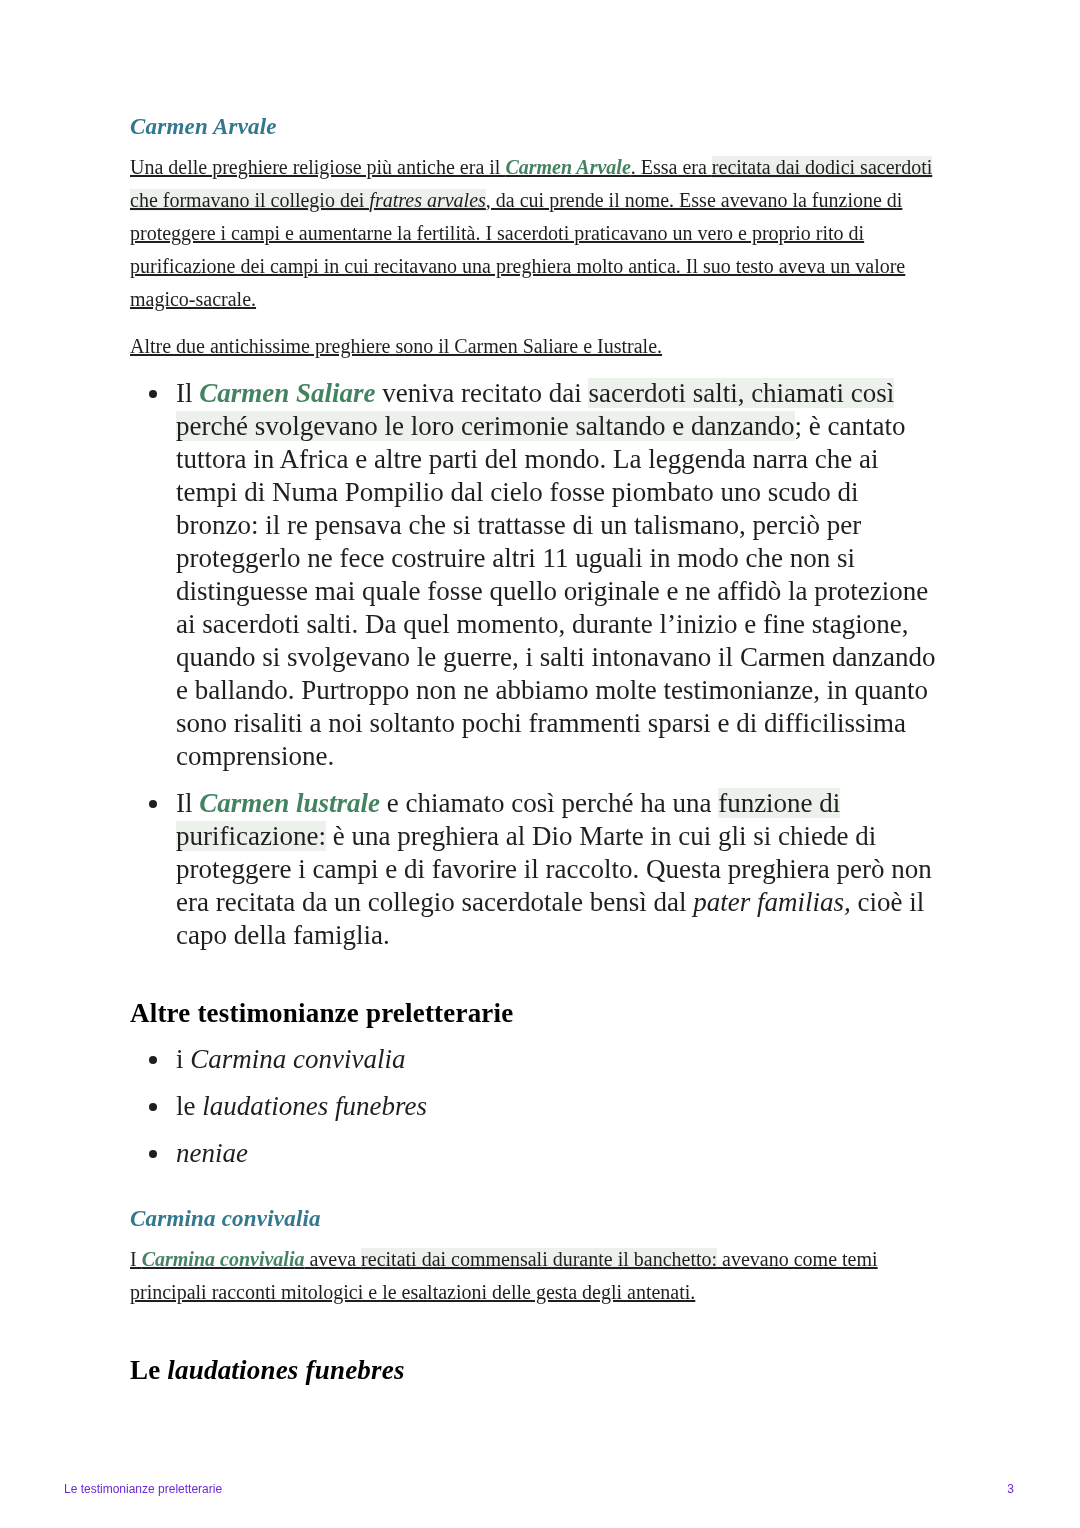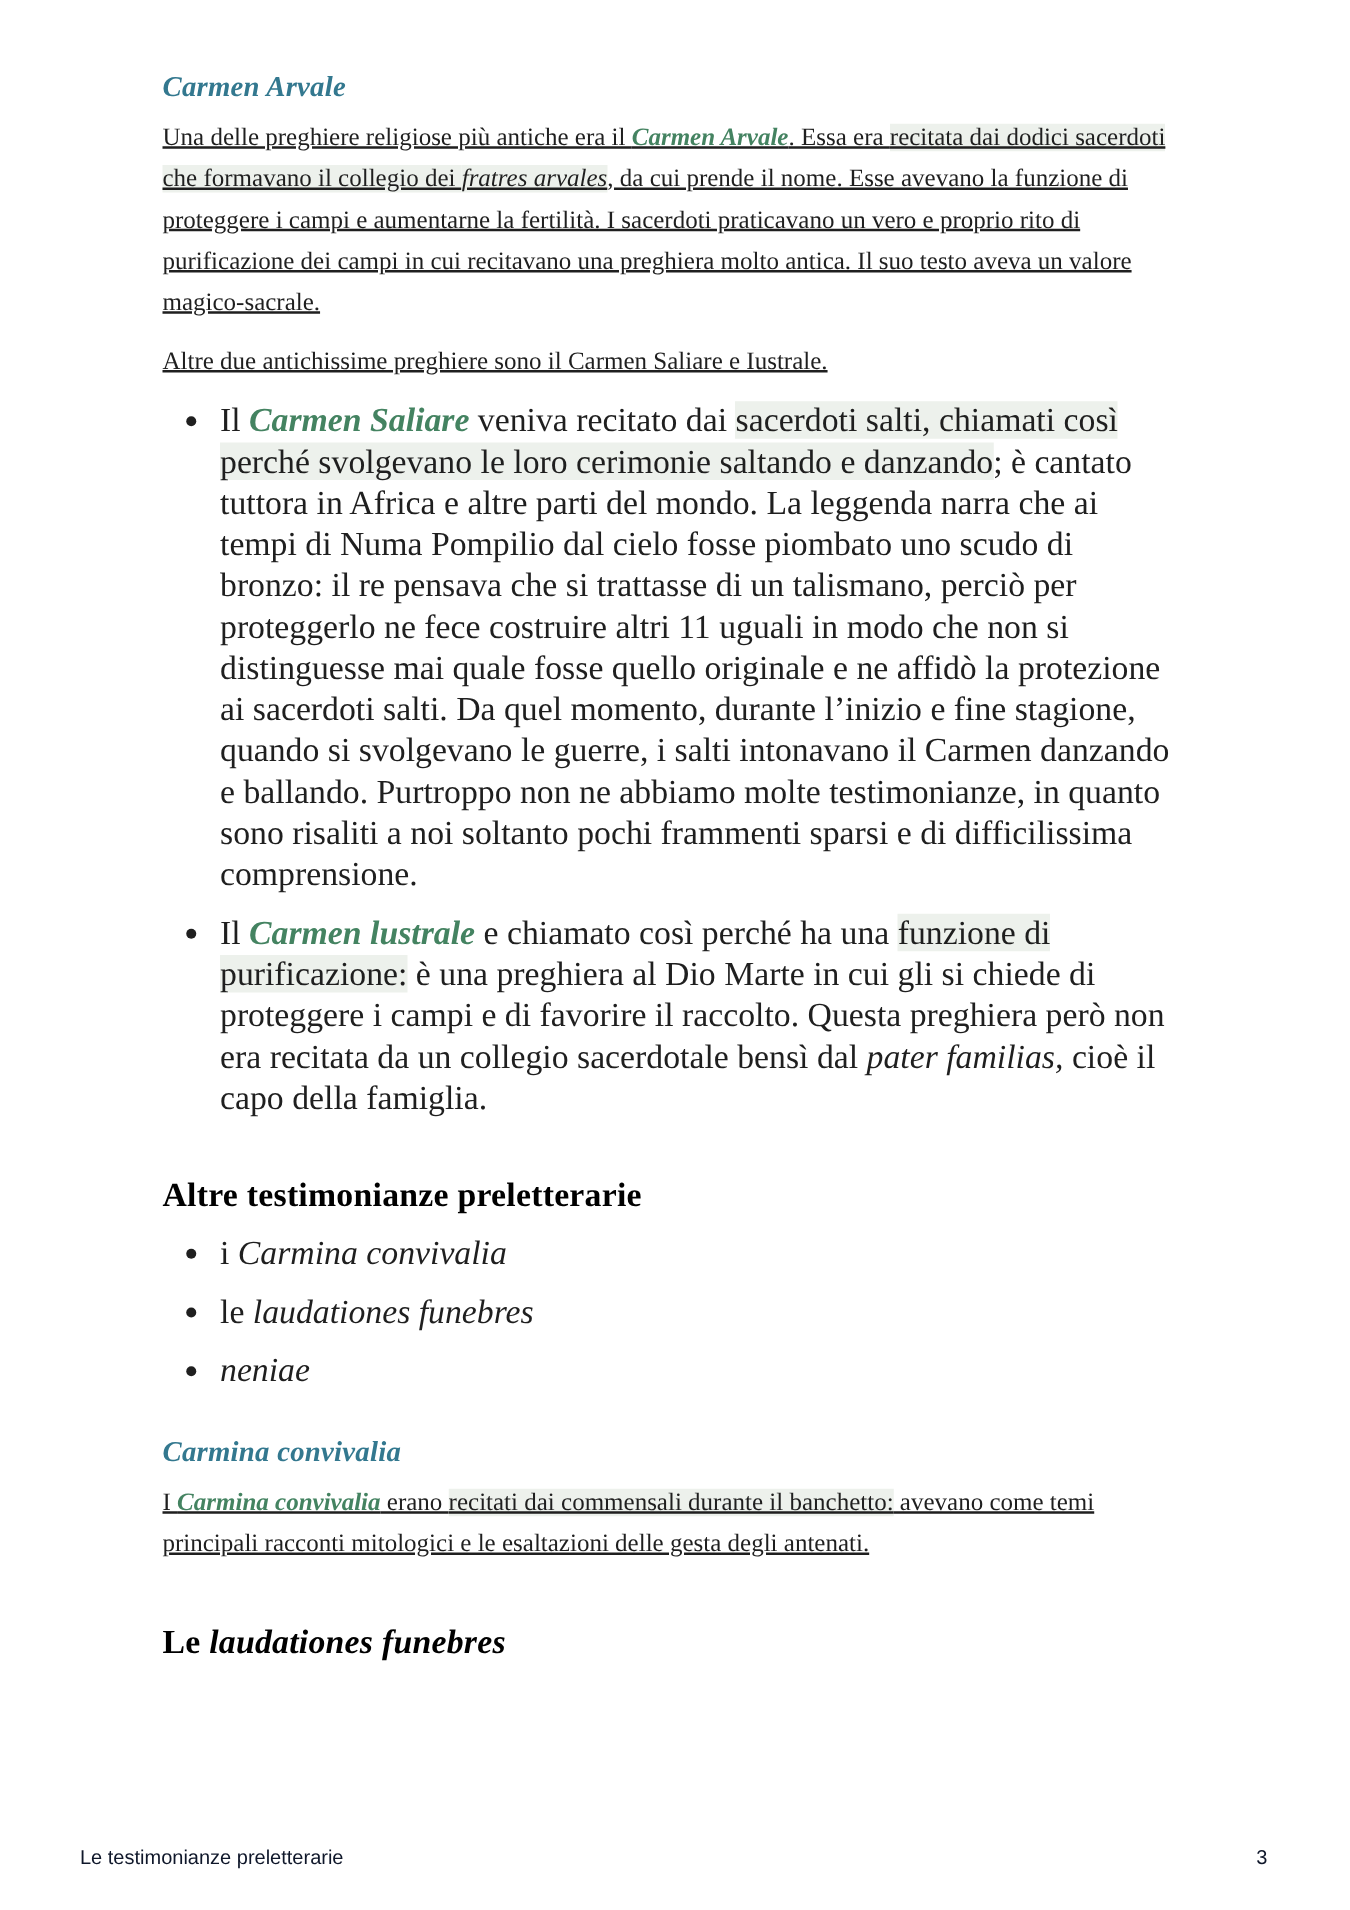--- a/index.html
+++ b/index.html
@@ -12,21 +12,21 @@
     background: #ffffff;
     font-family: "Liberation Serif", "DejaVu Serif", serif;
     color: #1f1f1f;
     overflow: hidden;
   }
   .content {
     position: absolute;
     top: 0;
     left: 130px;
     width: 816px;
-    padding-top: 57px;
+    padding-top: 114px;
   }
   .content > :first-child { margin-top: 0; }
   h3 {
     font-size: 23px;
     font-weight: 700;
     font-style: italic;
     color: #33788f;
     margin: 36px 0 11px 0;
     letter-spacing: 0.2px;
   }
@@ -63,22 +63,22 @@
   }
   .footer {
     position: absolute;
     left: 64px;
     right: 66px;
     bottom: 32px;
     display: flex;
     justify-content: space-between;
     align-items: baseline;
     font-family: "Liberation Sans", "DejaVu Sans", sans-serif;
-    font-size: 16px;
-    color: #0f172a;
+    font-size: 12px;
+    color: #6d28d9;
   }
 </style>
 </head>
 <body>
 
 <div class="page">
   <main class="content">
       <h3><span>Carmen Arvale</span></h3>
       <p><span>Una delle preghiere religiose più antiche era il </span><span class="term">Carmen Arvale</span><span>. Essa era </span><span class="hl">recitata dai dodici sacerdoti che formavano il collegio dei </span><span class="i hl">fratres arvales</span><span>, da cui prende il nome. Esse avevano la funzione di proteggere i campi e aumentarne la fertilità. I sacerdoti praticavano un vero e proprio rito di purificazione dei campi in cui recitavano una preghiera molto antica. Il suo testo aveva un valore magico-sacrale.</span></p>
       <p><span>Altre due antichissime preghiere sono il Carmen Saliare e Iustrale.</span></p>
@@ -86,20 +86,20 @@
         <li><span>Il </span><span class="term">Carmen Saliare</span><span> veniva recitato dai </span><span class="hl">sacerdoti salti, chiamati così perché svolgevano le loro cerimonie saltando e danzando</span><span>; è cantato tuttora in Africa e altre parti del mondo. La leggenda narra che ai tempi di Numa Pompilio dal cielo fosse piombato uno scudo di bronzo: il re pensava che si trattasse di un talismano, perciò per proteggerlo ne fece costruire altri 11 uguali in modo che non si distinguesse mai quale fosse quello originale e ne affidò la protezione ai sacerdoti salti. Da quel momento, durante l’inizio e fine stagione, quando si svolgevano le guerre, i salti intonavano il Carmen danzando e ballando. Purtroppo non ne abbiamo molte testimonianze, in quanto sono risaliti a noi soltanto pochi frammenti sparsi e di difficilissima comprensione.</span></li>
         <li><span>Il </span><span class="term">Carmen lustrale</span><span> e chiamato così perché ha una </span><span class="hl">funzione di purificazione:</span><span> è una preghiera al Dio Marte in cui gli si chiede di proteggere i campi e di favorire il raccolto. Questa preghiera però non era recitata da un collegio sacerdotale bensì dal </span><span class="i">pater familias,</span><span> cioè il capo della famiglia.</span></li>
       </ul>
       <h2><span>Altre testimonianze preletterarie</span></h2>
       <ul>
         <li><span>i </span><span class="i">Carmina convivalia</span></li>
         <li><span>le </span><span class="i">laudationes funebres</span></li>
         <li><span class="i">neniae</span></li>
       </ul>
       <h3><span>Carmina convivalia</span></h3>
-      <p><span>I </span><span class="term">Carmina convivalia</span><span> erano </span><span class="hl">recitati dai commensali durante il banchetto:</span><span> avevano come temi principali racconti mitologici e le esaltazioni delle gesta degli antenati.</span></p>
+      <p><span>I </span><span class="term">Carmina convivalia</span><span> aveva </span><span class="hl">recitati dai commensali durante il banchetto:</span><span> avevano come temi principali racconti mitologici e le esaltazioni delle gesta degli antenati.</span></p>
       <h2><span>Le </span><span class="i">laudationes funebres</span></h2>
     </main>
   <footer class="footer">
     <span>Le testimonianze preletterarie</span>
     <span>3</span>
   </footer>
 </div>
 
 </body></html>

